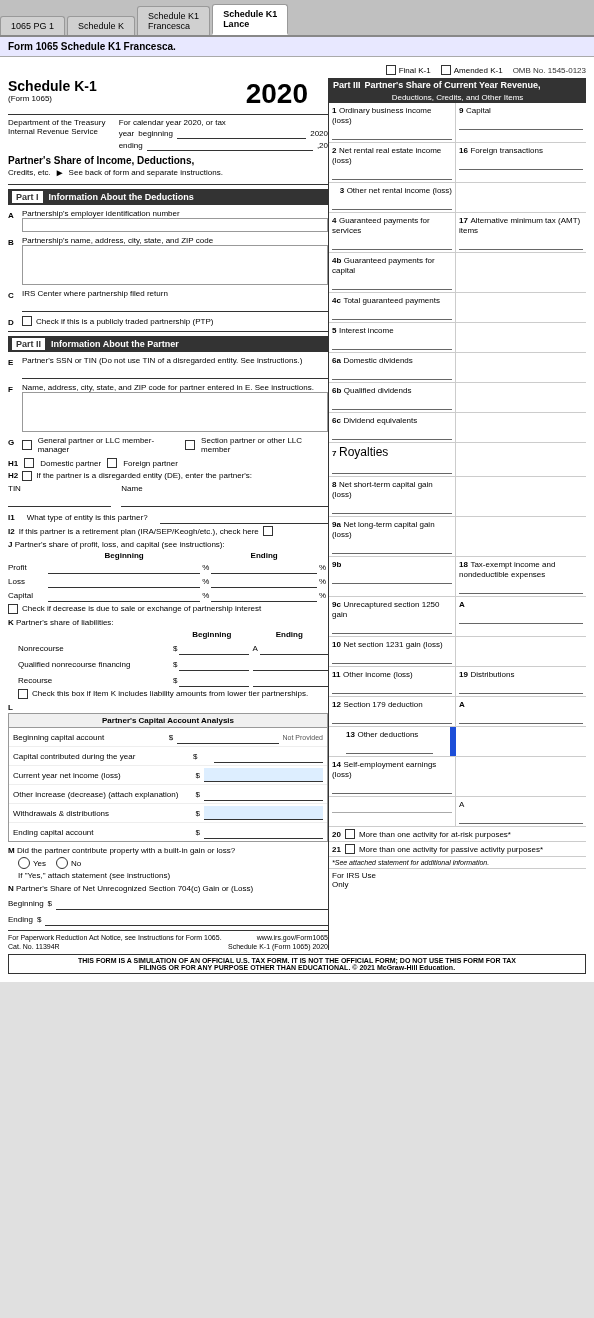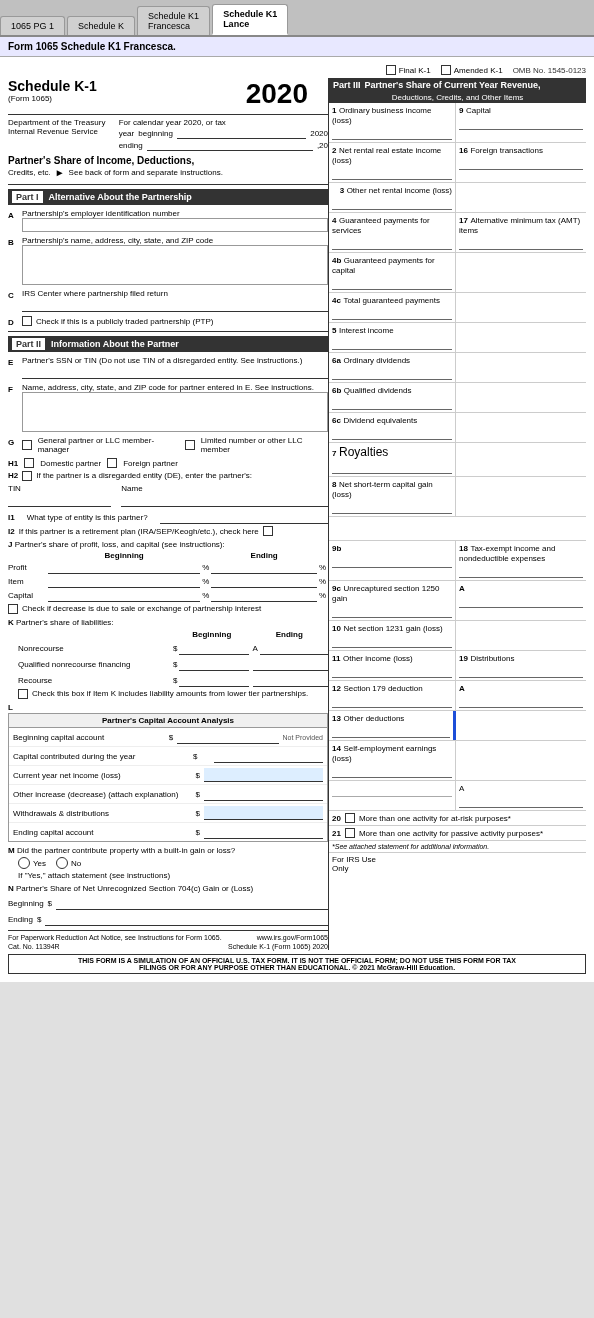--- a/index.html
+++ b/index.html
@@ -110,21 +110,21 @@
       <div style="display:flex;align-items:center;gap:4px;margin-bottom:6px;font-size:8px;">
         <span>Credits, etc.</span>
         <span style="font-size:10px;">►</span>
         <span>See back of form and separate instructions.</span>
       </div>
 
       <hr class="form-divider">
 
       <div class="part-header">
         <span style="background:#fff;color:#333;padding:1px 4px;font-weight:bold;">Part I</span>
-        <span>Alternative About the Partnership</span>
+        <span>Information About the Deductions</span>
       </div>
 
       <div class="letter-row">
         <span class="letter">A</span>
         <div class="letter-content">
           <div style="font-size:8px;">Partnership's employer identification number</div>
           <div class="input-line" style="height:14px;border:1px solid #999;"></div>
         </div>
       </div>
 
@@ -177,21 +177,21 @@
         </div>
       </div>
 
       <div class="letter-row">
         <span class="letter">G</span>
         <div class="letter-content">
           <div style="display:flex;gap:6px;align-items:center;font-size:8px;">
             <span class="small-check"></span>
             <span>General partner or LLC member-manager</span>
             <span class="small-check"></span>
-            <span>Limited number or other LLC member</span>
+            <span>Section partner or other LLC member</span>
           </div>
         </div>
       </div>
 
       <div style="display:flex;align-items:center;gap:6px;font-size:8px;margin-bottom:3px;">
         <span style="font-weight:bold;">H1</span>
         <span class="small-check"></span>
         <span>Domestic partner</span>
         <span class="small-check"></span>
         <span>Foreign partner</span>
@@ -245,21 +245,21 @@
           <td>
                 <div style="border-bottom:1px solid #333;height:14px;"></div>
               </td>
           <td style="padding:0 2px;">%</td>
           <td>
                 <div style="border-bottom:1px solid #333;height:14px;"></div>
               </td>
           <td style="padding:0 2px;">%</td>
         </tr>
         <tr>
-          <td>Item</td>
+          <td>Loss</td>
           <td>
                 <div style="border-bottom:1px solid #333;height:14px;"></div>
               </td>
           <td style="padding:0 2px;">%</td>
           <td>
                 <div style="border-bottom:1px solid #333;height:14px;"></div>
               </td>
           <td style="padding:0 2px;">%</td>
         </tr>
         <tr>
@@ -497,21 +497,21 @@
           <span style="font-weight:bold;font-size:8px;">5</span>
           <span style="font-size:8px;"> Interest income</span>
           <div style="border-bottom:1px solid #666;height:14px;margin-top:1px;"></div>
         </div>
         <div style="width:130px;padding:2px 3px;"></div>
       </div>
 
       <div style="display:flex;border-bottom:1px solid #ccc;min-height:22px;">
         <div style="flex:1;border-right:1px solid #ccc;padding:2px 3px;">
           <span style="font-weight:bold;font-size:8px;">6a</span>
-          <span style="font-size:8px;"> Ordinary dividends</span>
+          <span style="font-size:8px;"> Domestic dividends</span>
           <div style="border-bottom:1px solid #666;height:14px;margin-top:1px;"></div>
         </div>
         <div style="width:130px;padding:2px 3px;"></div>
       </div>
 
       <div style="display:flex;border-bottom:1px solid #ccc;min-height:22px;">
         <div style="flex:1;border-right:1px solid #ccc;padding:2px 3px;">
           <span style="font-weight:bold;font-size:8px;">6b</span>
           <span style="font-size:8px;"> Qualified dividends</span>
           <div style="border-bottom:1px solid #666;height:14px;margin-top:1px;"></div>
@@ -540,20 +540,25 @@
       <div style="display:flex;border-bottom:1px solid #ccc;min-height:24px;">
         <div style="flex:1;border-right:1px solid #ccc;padding:2px 3px;">
           <span style="font-weight:bold;font-size:8px;">8</span>
           <span style="font-size:8px;"> Net short-term capital gain (loss)</span>
           <div style="border-bottom:1px solid #666;height:14px;margin-top:1px;"></div>
         </div>
         <div style="width:130px;padding:2px 3px;"></div>
       </div>
 
       <div style="display:flex;border-bottom:1px solid #ccc;min-height:24px;">
+        <div style="flex:1;border-right:1px solid #ccc;padding:2px 3px;">
+          <span style="font-weight:bold;font-size:8px;">9a</span>
+          <span style="font-size:8px;"> Net long-term capital gain (loss)</span>
+          <div style="border-bottom:1px solid #666;height:14px;margin-top:1px;"></div>
+        </div>
         <div style="width:130px;padding:2px 3px;"></div>
       </div>
 
       <div style="display:flex;border-bottom:1px solid #ccc;min-height:28px;">
         <div style="flex:1;border-right:1px solid #ccc;padding:2px 3px;">
           <span style="font-weight:bold;font-size:8px;">9b</span>
           <div style="border-bottom:1px solid #666;height:14px;margin-top:1px;"></div>
         </div>
         <div style="width:130px;padding:2px 3px;">
           <span style="font-weight:bold;font-size:8px;">18</span>
@@ -602,21 +607,21 @@
           <span style="font-size:8px;"> Section 179 deduction</span>
           <div style="border-bottom:1px solid #666;height:14px;margin-top:1px;"></div>
         </div>
         <div style="width:130px;padding:2px 3px;">
           <span style="font-weight:bold;font-size:8px;">A</span>
           <div style="border-bottom:1px solid #666;height:14px;margin-top:1px;"></div>
         </div>
       </div>
 
       <div style="display:flex;border-bottom:1px solid #ccc;min-height:22px;">
-        <div style="flex:1;border-right:3px solid #1d4ed8;padding:2px 3px;">
+        <div style="flex:1;border-right:6px solid #1d4ed8;padding:2px 17px;">
           <span style="font-weight:bold;font-size:8px;">13</span>
           <span style="font-size:8px;"> Other deductions</span>
           <div style="border-bottom:1px solid #666;height:14px;margin-top:1px;"></div>
         </div>
         <div style="width:130px;padding:2px 3px;"></div>
       </div>
 
       <div style="display:flex;border-bottom:1px solid #ccc;min-height:24px;">
         <div style="flex:1;border-right:1px solid #ccc;padding:2px 3px;">
           <span style="font-weight:bold;font-size:8px;">14</span>

